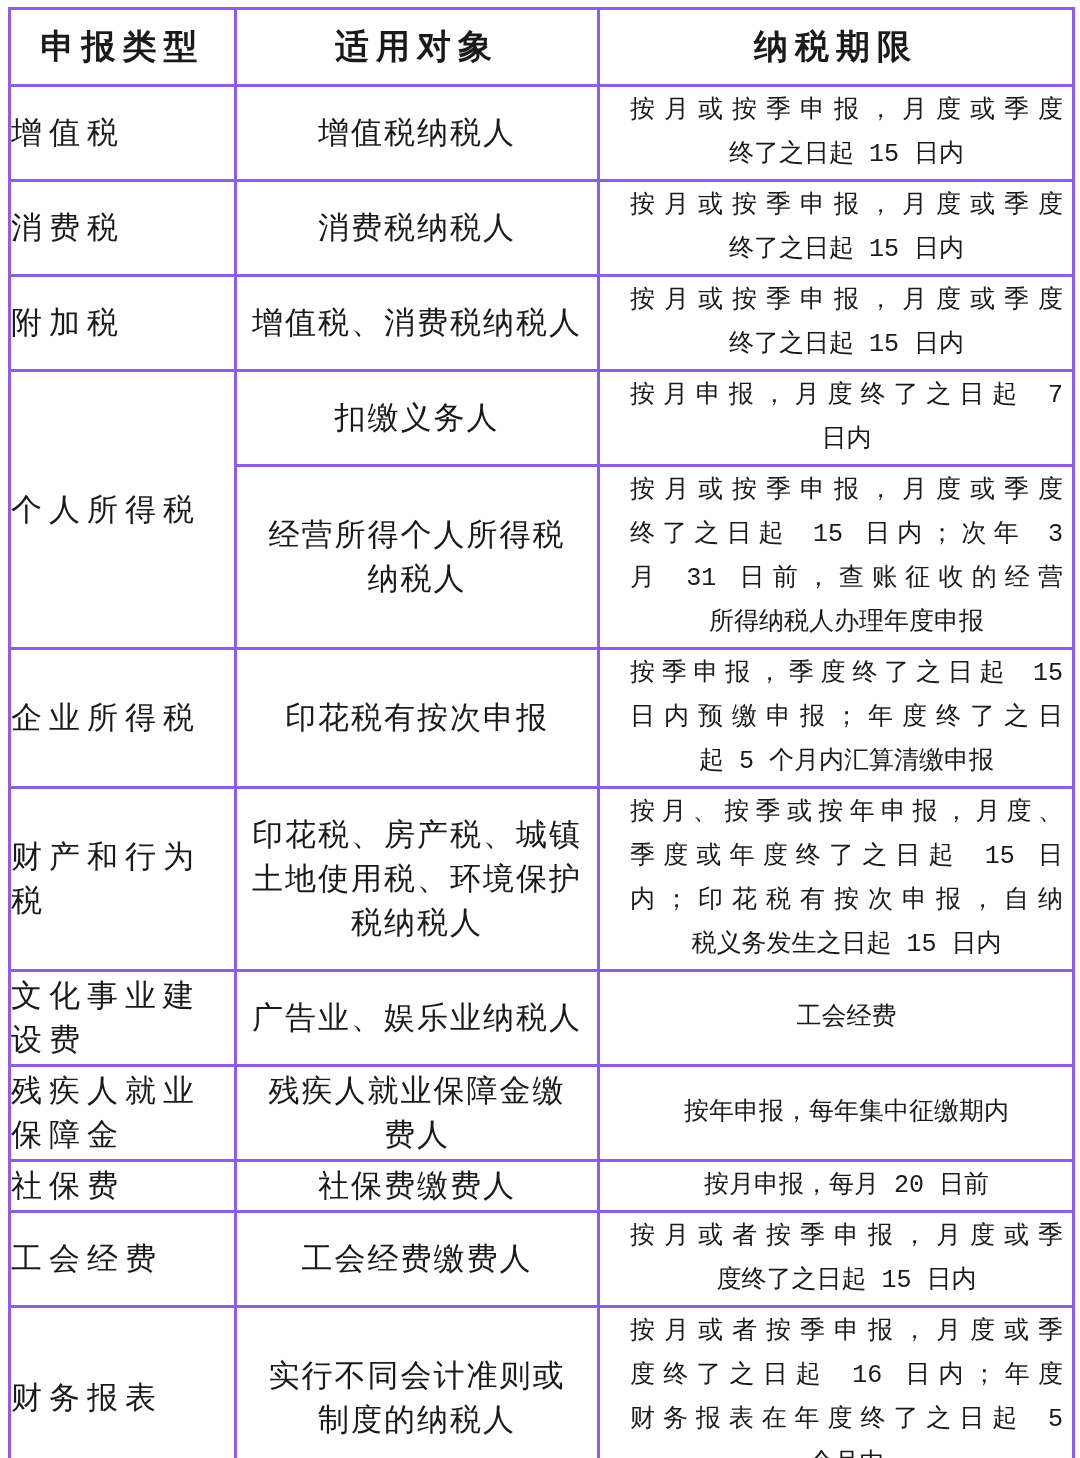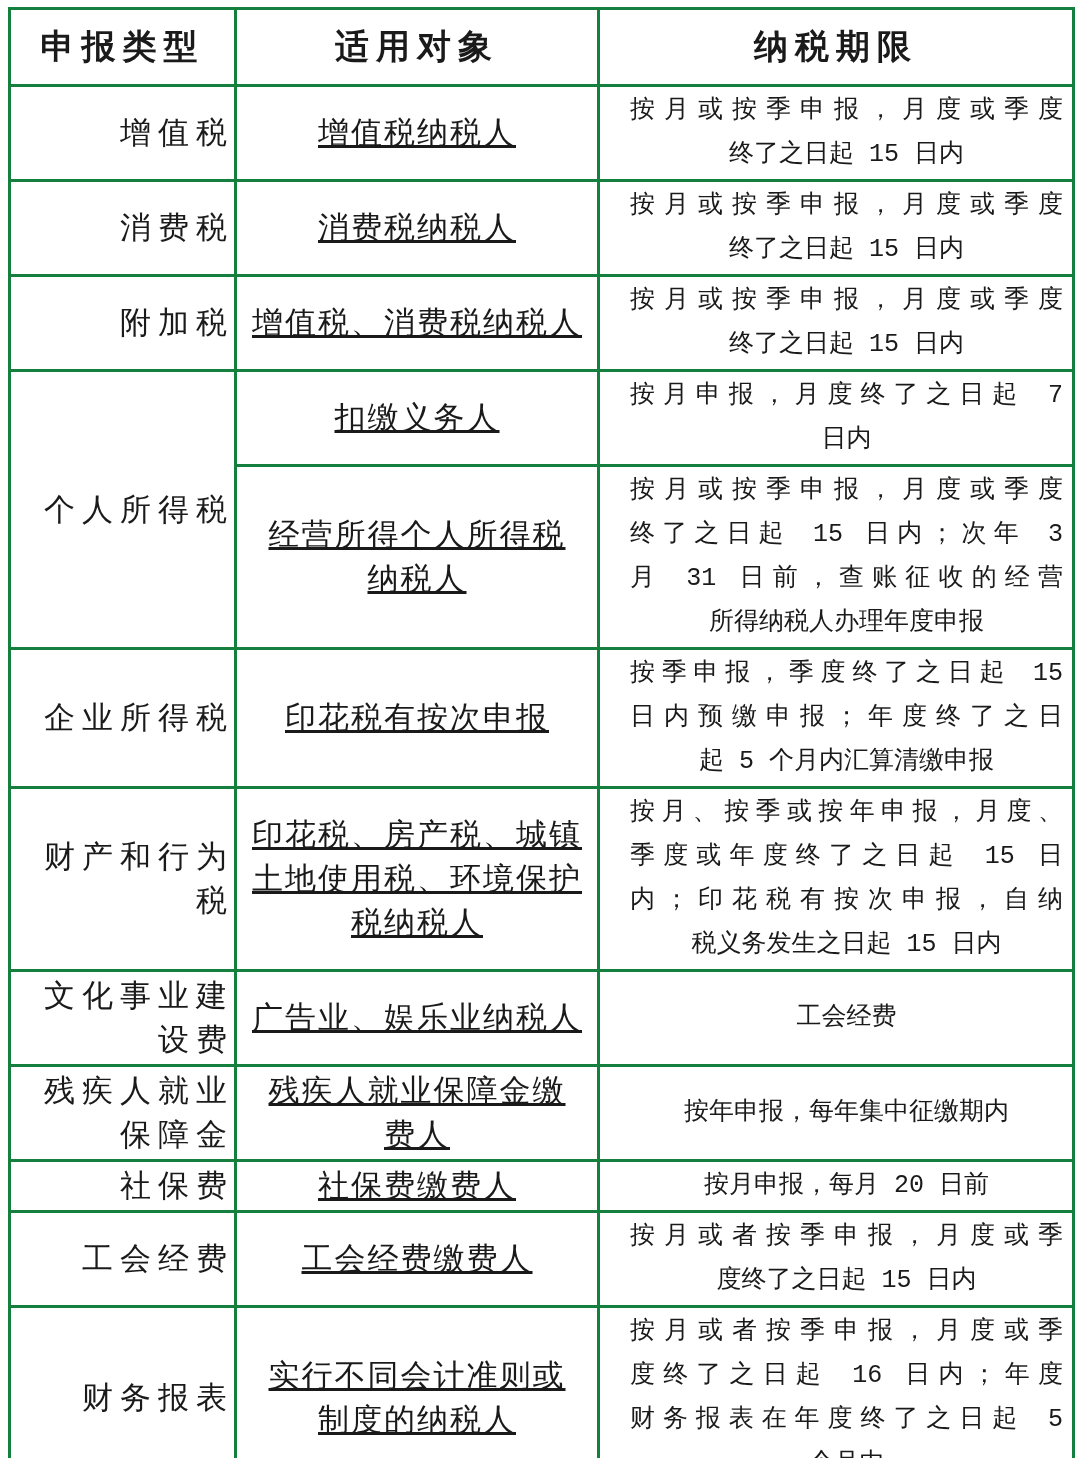--- a/index.html
+++ b/index.html
@@ -13,48 +13,47 @@
     color: #1a1a1a;
   }
   table.tax-table {
     border-collapse: collapse;
     table-layout: fixed;
     width: 1064px;
     margin: 7px 8px 6px 8px;
     background: #ffffff;
   }
   .tax-table th, .tax-table td {
-    border: 3px solid #15803d;
+    border: 3px solid #8b5cf6;
     vertical-align: middle;
     overflow: hidden;
   }
   .tax-table th {
     font-size: 34px;
     font-weight: bold;
     letter-spacing: 7px;
     text-align: center;
     line-height: 44px;
     padding: 15px 0;
   }
   td.col-type {
-    text-align: right;
+    text-align: left;
     font-size: 31px;
     line-height: 44px;
     letter-spacing: 7px;
     white-space: pre-line;
     padding: 2px 0;
   }
   td.col-target {
     text-align: center;
     font-size: 31px;
     line-height: 44px;
     letter-spacing: 2px;
     white-space: pre-line;
     padding: 2px 2px;
-    text-decoration: underline;
   }
   td.col-deadline {
     font-size: 25px;
     line-height: 44px;
     letter-spacing: 0;
     padding: 2px 9px 2px 30px;
     text-align: left;
     font-family: Liberation Mono, monospace;
   }
   .deadline-line { text-align: center; }

